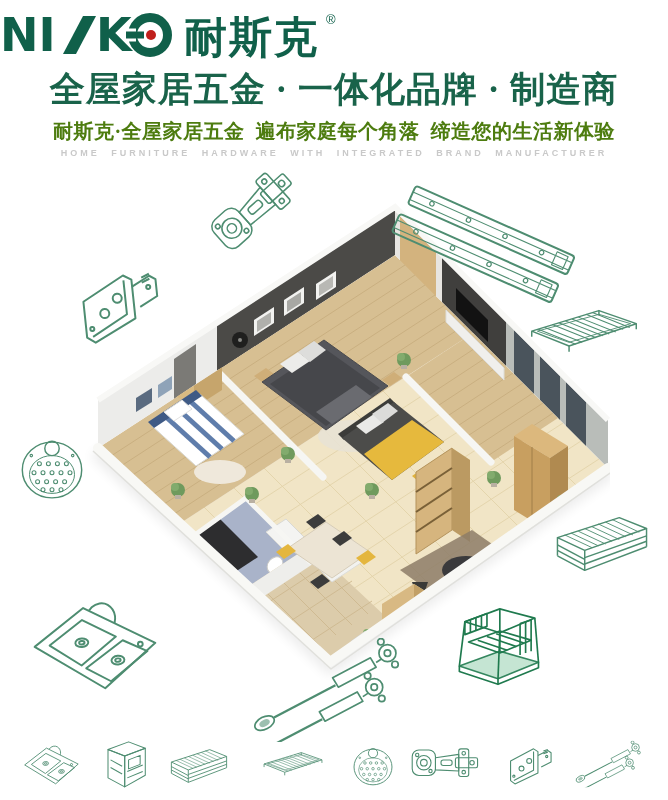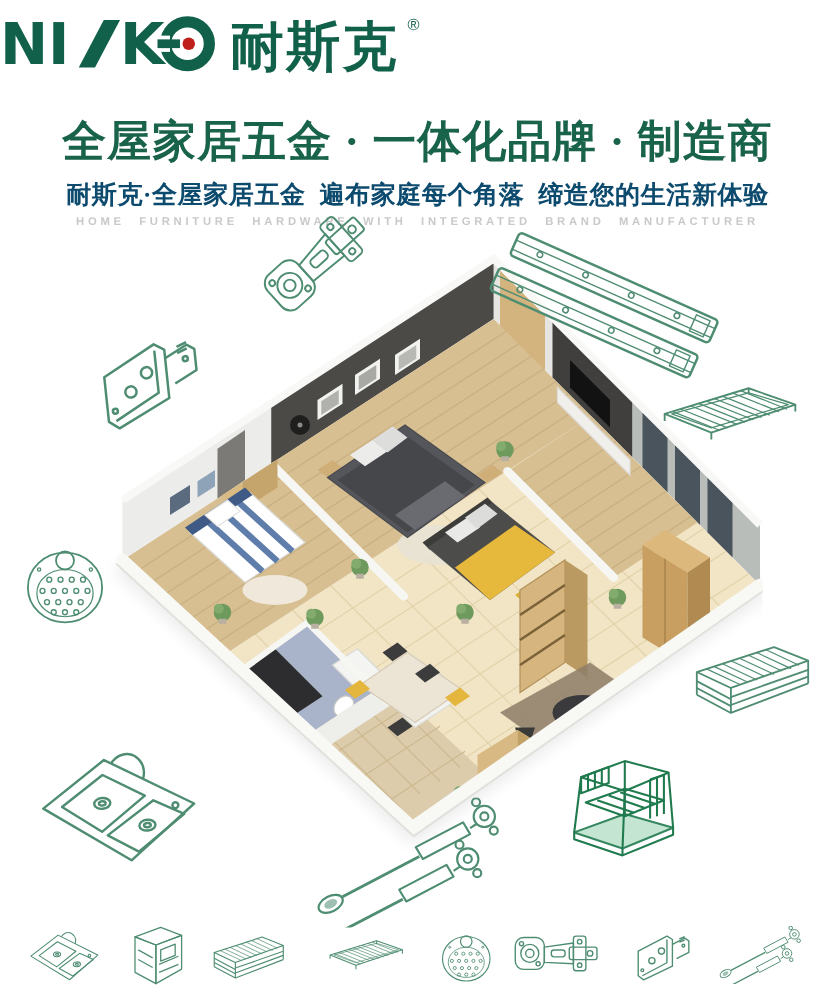--- a/index.html
+++ b/index.html
@@ -1,24 +1,24 @@
 <!DOCTYPE html>
 <html><head>
 <meta charset="utf-8">
 <style>
   html,body{margin:0;padding:0;}
   body{width:668px;height:800px;position:relative;background:#ffffff;overflow:hidden;
        font-family:"Liberation Sans","DejaVu Sans",sans-serif;}
   .abs{position:absolute;}
-  .center-row{left:0;width:100%;text-align:center;margin-top:24px;}
+  .center-row{left:0;width:100%;text-align:center;}
   .logo-wrap{top:10px;display:flex;justify-content:flex-start;width:100%;}
   .headline{top:66px;font-family:"Liberation Serif","DejaVu Serif",serif;font-weight:bold;
             font-size:35px;color:#19634a;letter-spacing:1px;}
   .subheadline{top:118px;font-family:"Liberation Serif","DejaVu Serif",serif;font-weight:bold;
-               font-size:20px;color:#0c4a6e;letter-spacing:.5px;white-space:pre;}
+               font-size:20px;color:#4d7c0f;letter-spacing:.5px;white-space:pre;}
   .tagline{top:148px;font-size:9px;font-weight:bold;color:#c9c9c9;letter-spacing:3px;word-spacing:6px;}
   .apartment{left:70px;top:180px;width:540px;height:500px;}
   .hw svg{width:100%;height:100%;overflow:visible;display:block;}
   .hw{transform-origin:50% 50%;}
   svg text.lg{font-family:"DejaVu Sans","Liberation Sans",sans-serif;font-weight:bold;}
   svg text.cn{font-family:"Liberation Serif","DejaVu Serif",serif;font-weight:bold;}
 </style>
 </head>
 <body>
 

